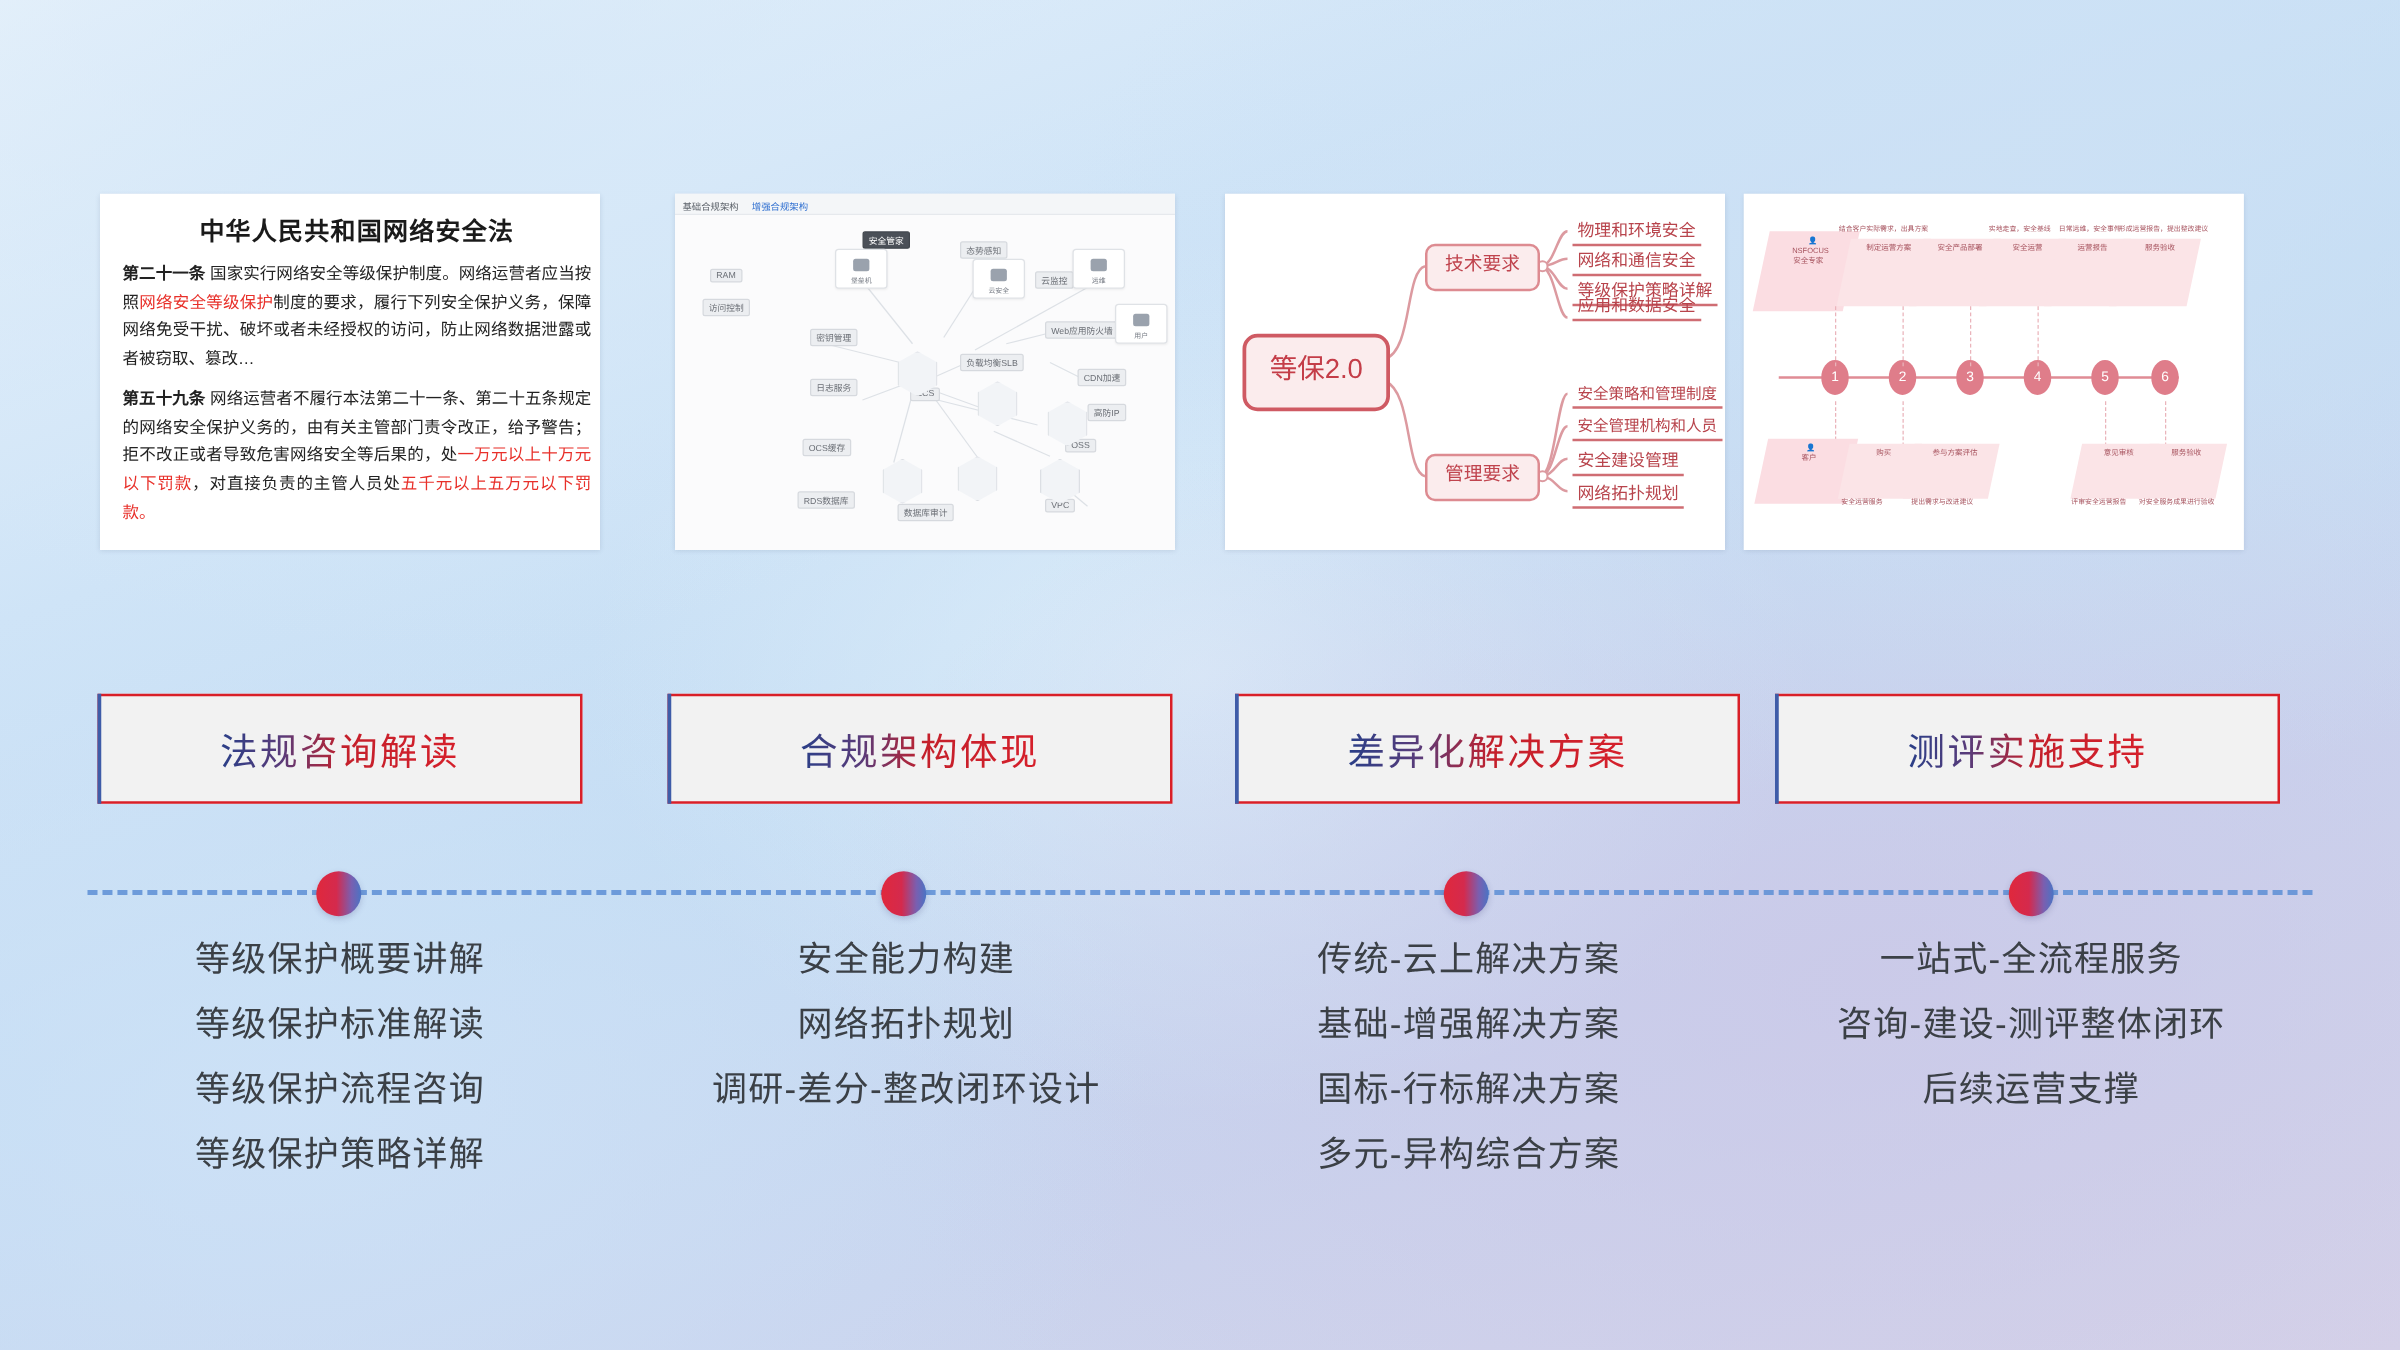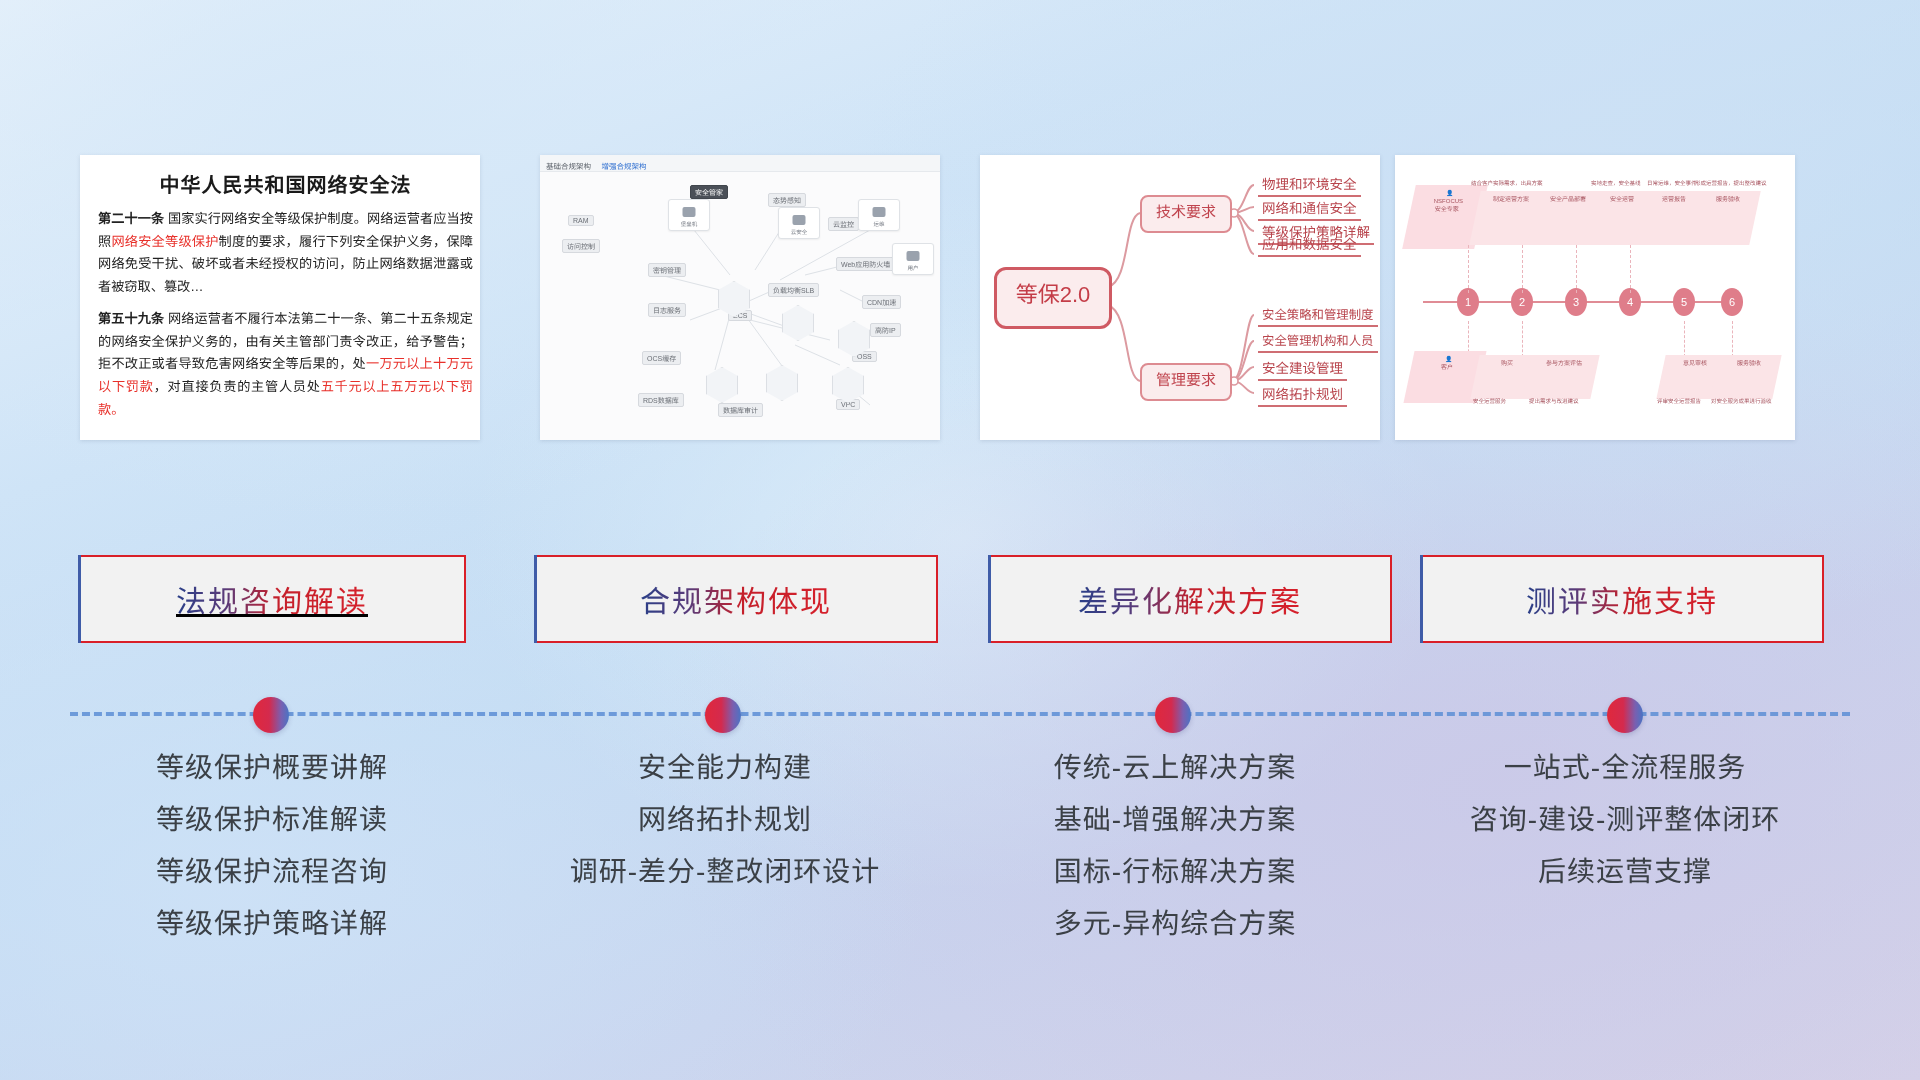--- a/index.html
+++ b/index.html
@@ -125,21 +125,21 @@
     position:absolute;top:0;height:88px;box-sizing:border-box;
     background:#f2f2f2;
     border:2px solid #d91f28;
     box-shadow:3px 3px 0 -1px rgba(217,31,40,.0);
     display:flex;align-items:center;justify-content:center;
   }
   .head::after{
     content:"";position:absolute;left:-2px;top:-2px;width:3px;height:calc(100% + 4px);
     background:#3f5ca8;
   }
-  .head.h1{left:78px;width:388px;text-decoration:underline;}
+  .head.h1{left:78px;width:388px;}
   .head.h2{left:534px;width:404px;text-align:right;}
   .head.h3{left:988px;width:404px;}
   .head.h4{left:1420px;width:404px;}
   .head-text{
     font-size:30px;font-weight:500;letter-spacing:2px;
     background:linear-gradient(90deg,#2a3f88 0%,#5a3b79 26%,#c4202b 52%,#d6202b 100%);
     -webkit-background-clip:text;background-clip:text;color:transparent;
     -webkit-text-fill-color:transparent;
   }
 

